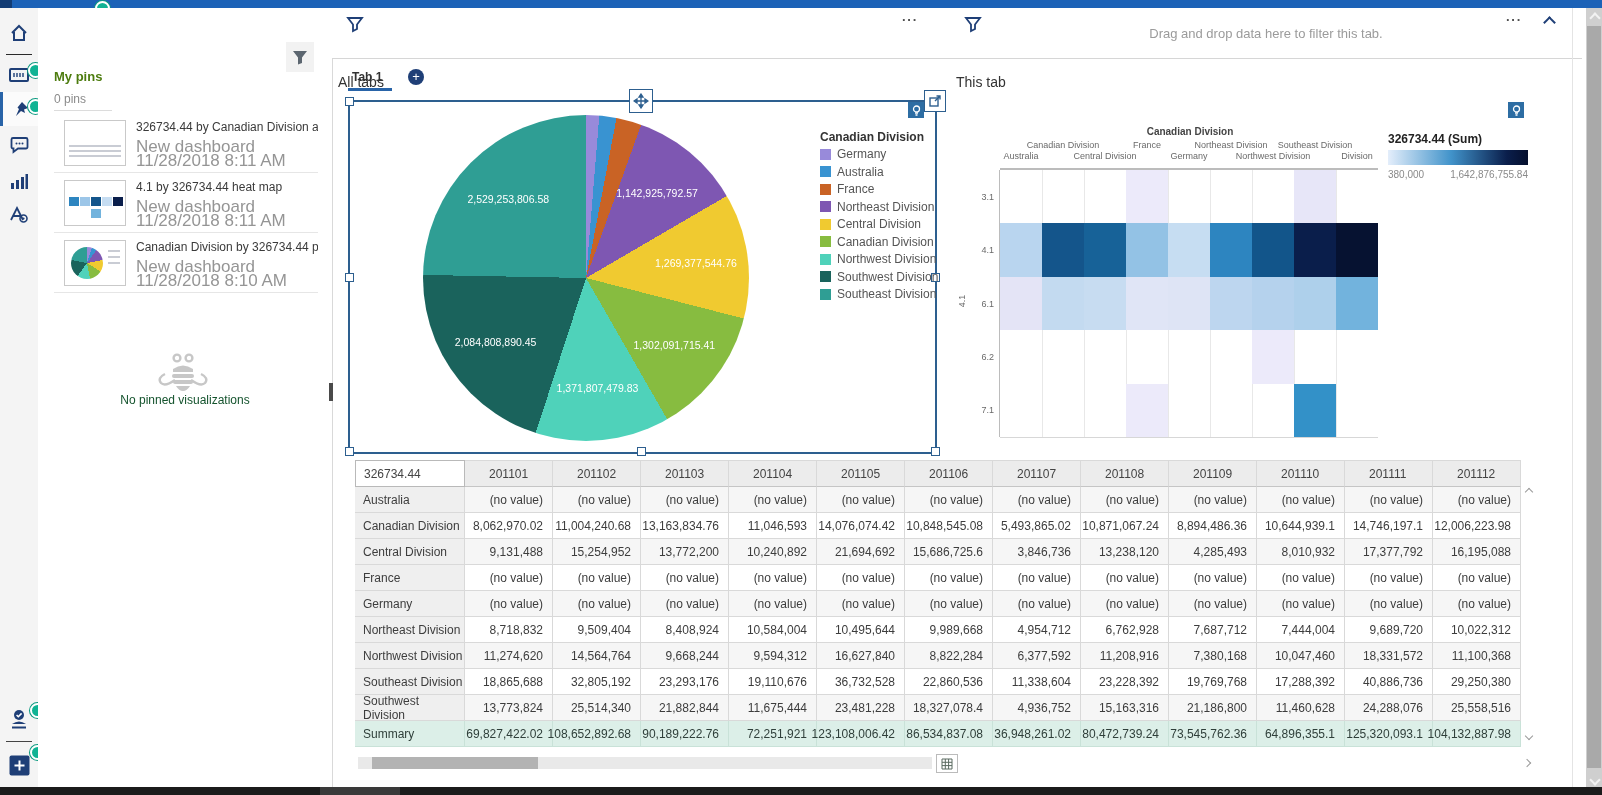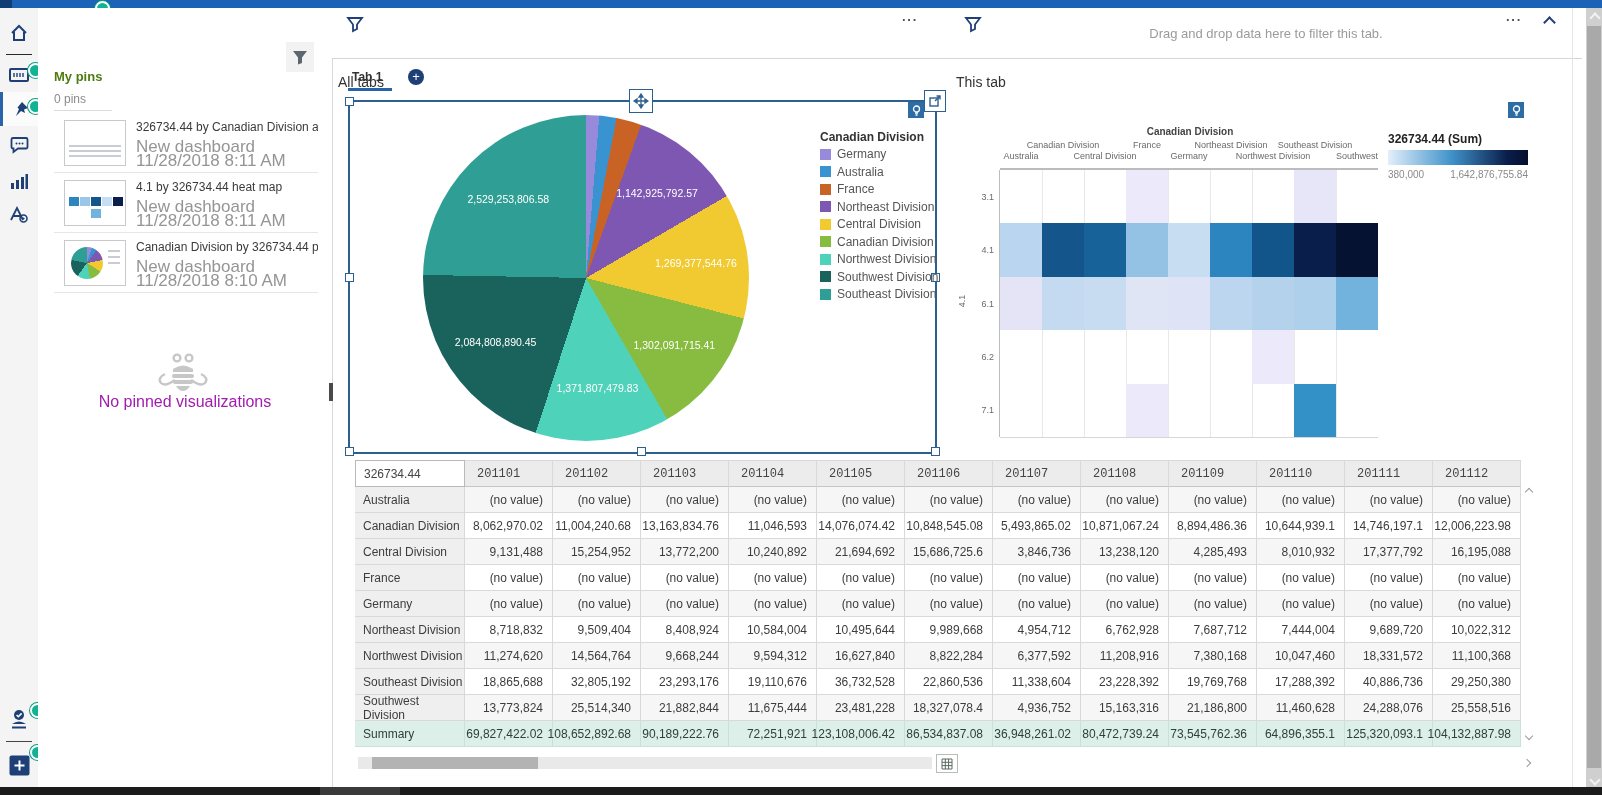--- a/index.html
+++ b/index.html
@@ -21,21 +21,21 @@
   .search-box{left:54px;top:42px;width:228px;height:30px;background:#f2f2f2;border:1px solid #e6e6e6;display:flex;align-items:center;}
   .search-box input{border:0;background:transparent;outline:none;font-size:13px;color:#555;width:180px;font-family:"Liberation Sans",sans-serif;}
   .filter-btn{left:286px;top:42px;width:28px;height:30px;background:#f2f2f2;display:flex;align-items:center;justify-content:center;}
   .pins-count{left:54px;top:92px;font-size:12px;color:#8b8b8b;}
   .pins-count-line{left:54px;top:110px;width:58px;height:1px;background:#dcdcdc;}
   .pin-item{position:absolute;left:54px;width:264px;height:54px;}
   .pin-thumb{position:absolute;left:10px;top:2px;width:60px;height:44px;border:1px solid #c9c9c9;background:#fff;overflow:hidden;}
   .pin-title{position:absolute;left:82px;top:2px;width:182px;font-size:12px;color:#3a3a3a;white-space:nowrap;overflow:hidden;}
   .pin-sub{position:absolute;left:82px;font-size:17px;color:#959595;}
   .pin-divider{position:absolute;left:54px;width:264px;height:1px;background:#e6e6e6;}
-  .empty-text{left:38px;top:393px;width:294px;text-align:center;font-size:16px;color:#a21caf;}
+  .empty-text{left:38px;top:393px;width:294px;text-align:center;font-size:12px;color:#14532d;}
   .resize-handle{left:329px;top:383px;width:4px;height:18px;background:#4a4a4a;}
   
   .fbar{top:8px;height:50px;background:#fff;border-bottom:1px solid #d6d6d6;}
   .fbar-label{position:absolute;font-size:14px;color:#333;margin-top:34px;}
   .fbar-hint{position:absolute;top:18px;width:100%;text-align:center;font-size:13px;color:#9b9b9b;}
   .dots{font-size:13px;font-weight:bold;color:#4d4d4d;letter-spacing:1px;}
   .vdrag{left:953px;top:30px;width:2px;height:16px;background:#7a7a7a;}
   .chev{display:inline-block;width:7px;height:7px;border-left:2px solid #1f3f77;border-top:2px solid #1f3f77;transform:rotate(45deg);}
   
   .tab-label{left:352px;top:70px;font-size:12px;font-weight:bold;color:#333;}
@@ -65,21 +65,21 @@
   .hm-grad{left:1388px;top:150px;width:140px;height:15px;background:linear-gradient(to right,#e4eefb,#4193ca 45%,#0a1e4b 85%,#050f2d);}
   .hm-scale{position:absolute;top:169px;font-size:10px;color:#8a8a8a;text-align:right;}
   
   .tbl{left:355px;top:460px;width:1223px;}
   .trow{display:flex;}
   .tcell{box-sizing:border-box;border-right:1px solid #d9d9d9;border-bottom:1px solid #d9d9d9;font-size:12px;color:#3d3d3d;display:flex;align-items:center;}
   .tcell.lab{width:110px;padding-left:8px;background:#efefef;justify-content:flex-start;}
   .tcell.num{width:88px;padding-right:9px;justify-content:flex-end;}
   .thead .tcell{height:27px;background:#ececec;color:#444;border-bottom:1px solid #c5c5c5;border-top:1px solid #d9d9d9;}
   .thead .tcell.lab{background:#fff;border:1px solid #b9b9b9;border-right:1px solid #b9b9b9;}
-  .thead .tcell.num{justify-content:flex-start;padding-left:12px;padding-right:0;font-family:Liberation Mono, monospace;}
+  .thead .tcell.num{justify-content:flex-start;padding-left:24px;padding-right:0;}
   .tbody .tcell{height:26px;background:#fff;}
   .tbody .trow.stripe .tcell{background:#f6f6f6;}
   .tbody .trow .tcell.lab{background:#efefef;}
   .tbody .trow.summary .tcell{background:#dcefe8;border-color:#c9e2d8;color:#2f3f3a;font-weight:normal;}
   
   .hscroll-track{left:358px;top:757px;width:574px;height:12px;background:#e9e9e9;}
   .hscroll-thumb{left:372px;top:757px;width:166px;height:12px;background:#b3b3b3;}
   .hs-left{left:358px;top:756px;font-size:11px;color:#8f8f8f;}
   .grid-btn{left:936px;top:754px;width:20px;height:17px;background:#fff;border:1px solid #bbb;display:flex;align-items:center;justify-content:center;}
   .vscroll{left:1586px;top:8px;width:16px;height:779px;background:#cfcfcf;}
@@ -337,21 +337,21 @@
   <div class="abs hm-title">Canadian Division</div>
   <div id="hm-xlabels">
       <div class="hm-xlab" style="left: 1021px; top: 151px;">Australia</div>
       <div class="hm-xlab" style="left: 1063px; top: 140px;">Canadian Division</div>
       <div class="hm-xlab" style="left: 1105px; top: 151px;">Central Division</div>
       <div class="hm-xlab" style="left: 1147px; top: 140px;">France</div>
       <div class="hm-xlab" style="left: 1189px; top: 151px;">Germany</div>
       <div class="hm-xlab" style="left: 1231px; top: 140px;">Northeast Division</div>
       <div class="hm-xlab" style="left: 1273px; top: 151px;">Northwest Division</div>
       <div class="hm-xlab" style="left: 1315px; top: 140px;">Southeast Division</div>
-      <div class="hm-xlab" style="left: 1357px; top: 151px;">Southwest</div>
+      <div class="hm-xlab" style="left: 1357px; top: 151px;">Division</div>
     </div>
   <div id="hm-ylabels">
       <div class="hm-ylab" style="top: 196.7px;">3.1</div>
       <div class="hm-ylab" style="top: 250.1px;">4.1</div>
       <div class="hm-ylab" style="top: 303.5px;">6.1</div>
       <div class="hm-ylab" style="top: 356.9px;">6.2</div>
       <div class="hm-ylab" style="top: 410.3px;">7.1</div>
     </div>
   <div class="abs hm-ytitle">4.1</div>
   <div id="hm-plot">

